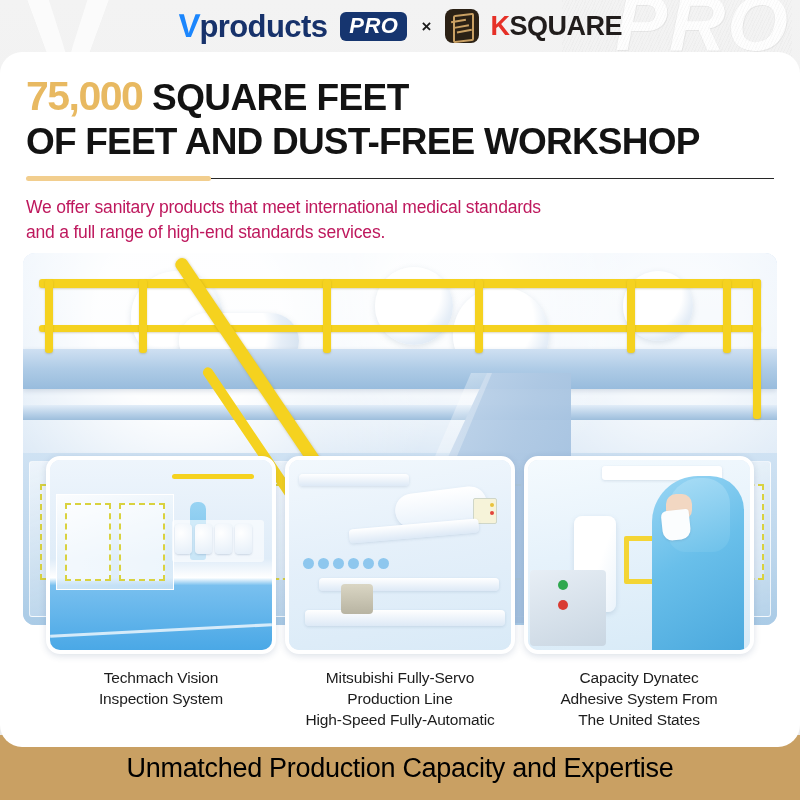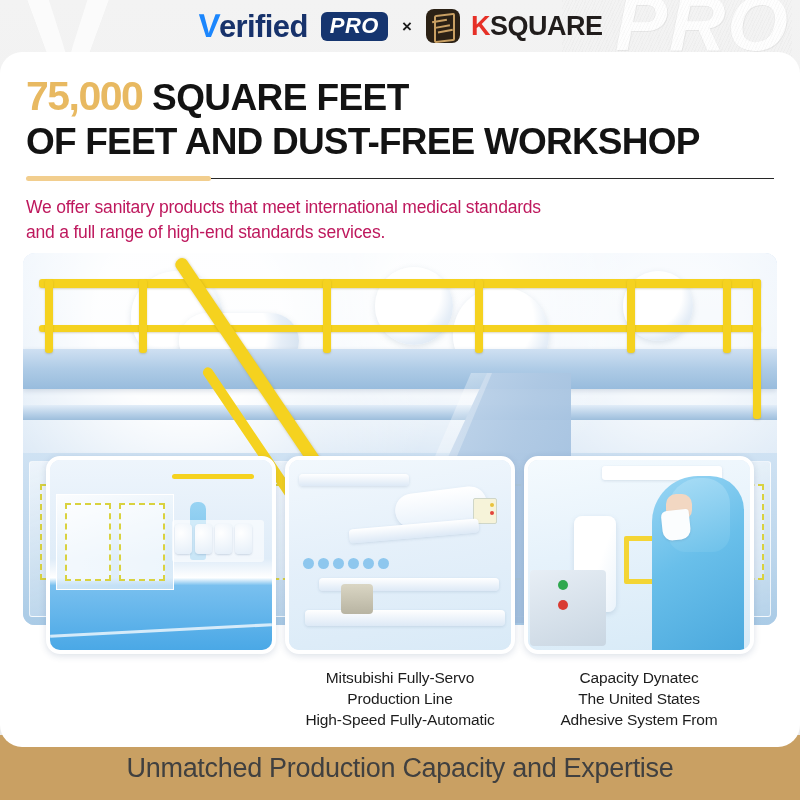--- a/index.html
+++ b/index.html
@@ -428,40 +428,40 @@
     left: 0; bottom: 0;
     width: 800px;
     height: 65px;
     background: #c9a063;
     display: flex;
     align-items: center;
     justify-content: center;
     z-index: 2;
   }
   .footer-text {
-    color: #404040;
+    color: #000000;
     font-size: 27px;
     line-height: 30px;
     letter-spacing: -0.3px;
     font-weight: normal;
   }
 </style>
 </head>
 <body>
 
 <div class="page">
 
   <div class="wm-v">V</div>
   <div class="wm-pro">PRO</div>
   <div class="wm-pro-lines"></div>
 
   <div class="header">
     <div class="verified-word">
       <span class="verified-v">V</span>
-        <span>erified</span>
+        <span>products</span>
     </div>
     <div class="pro-badge">PRO</div>
     <div class="x-mark">×</div>
     <div class="kim-icon"></div>
     <div class="kim-word">
       <span class="kim-k">K</span>
         <span class="kim-rest">SQUARE</span>
     </div>
   </div>
 
@@ -535,20 +535,24 @@
             <i style="left:62px;"></i>
           </div>
           <div class="t1-worker"></div>
           <div class="t1-reels">
             <div class="t1-reel" style="left:3px;"></div>
             <div class="t1-reel" style="left:23px;"></div>
             <div class="t1-reel" style="left:43px;"></div>
             <div class="t1-reel" style="left:63px;"></div>
           </div>
           <div class="t1-floorline"></div>
+        </div>
+        <div class="caption">
+          <div>Techmach Vision</div>
+          <div>Inspection System</div>
         </div>
       </div>
 
       <div class="thumb-wrap">
         <div class="thumb">
           <div class="t2-bg"></div>
           <div class="t2-bar" style="left:10px;top:14px;width:110px;height:12px;"></div>
           <div class="t2-roll"></div>
           <div class="t2-panel">
             <i style="top:4px;background:#e8c23c;"></i>
@@ -584,22 +588,22 @@
             <div class="t3-btn" style="top:10px;background:#2fa84f;"></div>
             <div class="t3-btn" style="top:30px;background:#d93b32;"></div>
           </div>
           <div class="t3-suit"></div>
           <div class="t3-hood"></div>
           <div class="t3-face"></div>
           <div class="t3-mask"></div>
         </div>
         <div class="caption">
           <div>Capacity Dynatec</div>
+          <div>Adhesive System From</div>
           <div>The United States</div>
-          <div>Adhesive System From</div>
         </div>
       </div>
 
     </div>
   </div>
 
   <div class="footer">
     <div class="footer-text">Unmatched Production Capacity and Expertise</div>
   </div>
 

